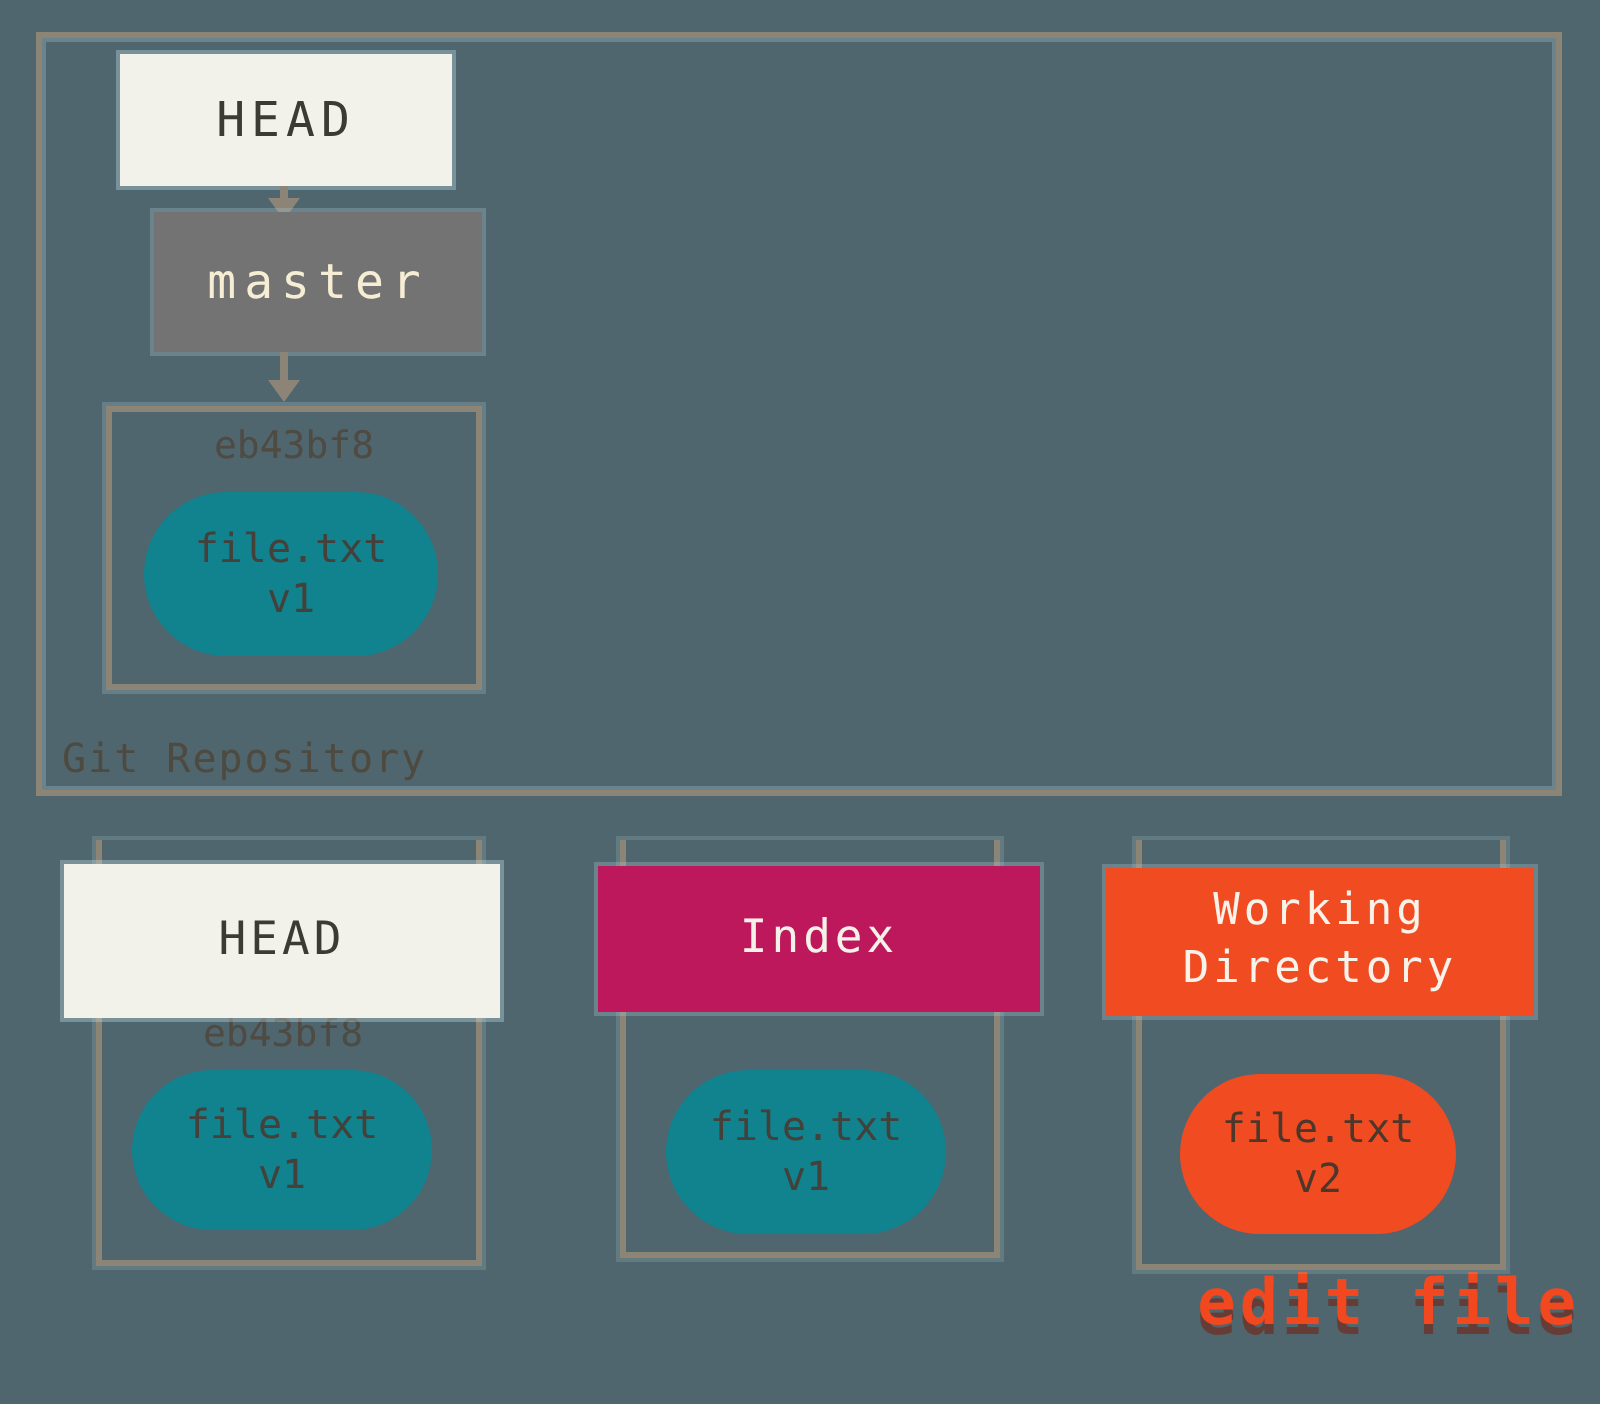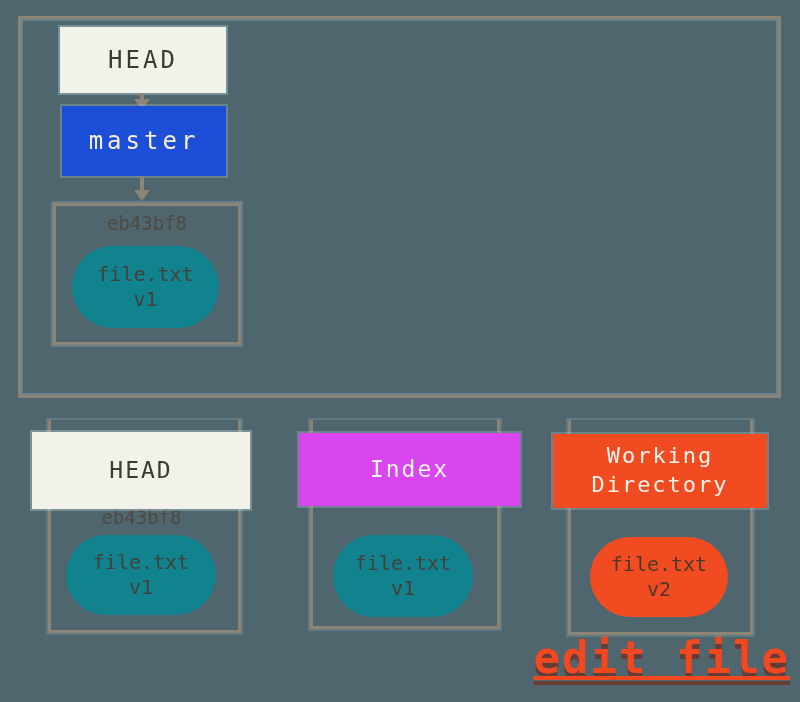--- a/index.html
+++ b/index.html
@@ -23,22 +23,22 @@
   .node{
     position:absolute;display:flex;align-items:center;justify-content:center;
     text-align:center;
   }
   .head-top{
     left:39px;top:8px;width:166px;height:66px;
     background:#f2f1ea;color:#3b3a35;font-size:24px;letter-spacing:3px;
     box-shadow:0 0 0 2px rgba(200,225,230,0.35);
   }
   .branch-box{
-    left:41px;top:87px;width:164px;height:70px;
-    background:#1d4ed8;color:#f6eed4;font-size:24px;letter-spacing:4px;
+    left:56px;top:87px;width:164px;height:70px;
+    background:#737373;color:#f6eed4;font-size:24px;letter-spacing:4px;
     box-shadow:0 0 0 2px rgba(170,200,207,0.30);
   }
   .commit-box{
     position:absolute;left:32px;top:184px;width:182px;height:136px;
     border:3px solid #8c8576;
     box-shadow:0 0 0 2px rgba(170,200,207,0.25);
   }
   .commit-id{
     position:absolute;left:0;right:0;top:6px;text-align:center;
     font-size:19px;color:#4f4a42;
@@ -67,37 +67,36 @@
   }
   .rails.c1{left:48px;top:420px;width:187px;height:210px;}
   .rails.c2{left:310px;top:420px;width:184px;height:206px;}
   .rails.c3{left:568px;top:420px;width:179px;height:212px;}
   .area-header{
     position:absolute;z-index:2;
     display:flex;align-items:center;justify-content:center;text-align:center;
     font-size:23px;letter-spacing:2px;line-height:1.3;
   }
   .area-header.white{left:32px;top:432px;width:218px;height:77px;background:#f2f1ea;color:#3b3a35;box-shadow:0 0 0 2px rgba(200,225,230,0.35);}
-  .area-header.teal {left:299px;top:433px;width:221px;height:73px;background:#d946ef;color:#f4f1e8;box-shadow:0 0 0 2px rgba(170,200,207,0.30);}
+  .area-header.teal {left:299px;top:433px;width:221px;height:73px;background:#be185d;color:#f4f1e8;box-shadow:0 0 0 2px rgba(170,200,207,0.30);}
   .area-header.orange{left:553px;top:434px;width:214px;height:74px;background:#f14c21;color:#f7f2ea;font-size:22px;box-shadow:0 0 0 2px rgba(170,200,207,0.30);justify-content:flex-end;}
   .bottom-commit-id{
     position:absolute;z-index:1;left:48px;top:506px;width:187px;
     text-align:center;font-size:19px;color:#4f4a42;
   }
   .pill.b1{left:66px;top:535px;width:150px;height:80px;z-index:1;}
   .pill.b2{left:333px;top:535px;width:140px;height:82px;z-index:1;}
   .pill.b3{left:590px;top:537px;width:138px;height:80px;z-index:1;}
   
   .action-label{
     position:absolute;right:10px;top:632px;
-    font-size:44px;font-weight:bold;letter-spacing:2px;
+    font-size:32px;font-weight:bold;letter-spacing:2px;
     color:#f1481f;
     text-shadow:0 5px 0 rgba(122,27,7,0.55);
     white-space:pre;
-    text-decoration:underline;
   }
   .watermark{
     position:absolute;right:4px;top:668px;
     font-family:"DejaVu Sans","Liberation Sans",sans-serif;
     font-size:20px;font-weight:bold;color:#e3e3e3;
     text-shadow:2px 2px 2px rgba(0,0,0,0.9),0 0 4px rgba(0,0,0,0.6);
     letter-spacing:1px;
   }
 </style>
 </head>
@@ -122,20 +121,21 @@
     <div class="arrow-tip" style="left:113px;top:171px;"></div>
 
     <div class="commit-box">
       <div class="commit-id">eb43bf8</div>
       <div class="pill teal">
         <span>file.txt</span>
         <span>v1</span>
       </div>
     </div>
 
+    <div class="repo-label">Git Repository</div>
   </div>
 
   <div class="rails c1"></div>
   <div class="area-header white">
     <span>HEAD</span>
   </div>
   <div class="bottom-commit-id">eb43bf8</div>
   <div class="pill teal b1">
     <span>file.txt</span>
     <span>v1</span>

